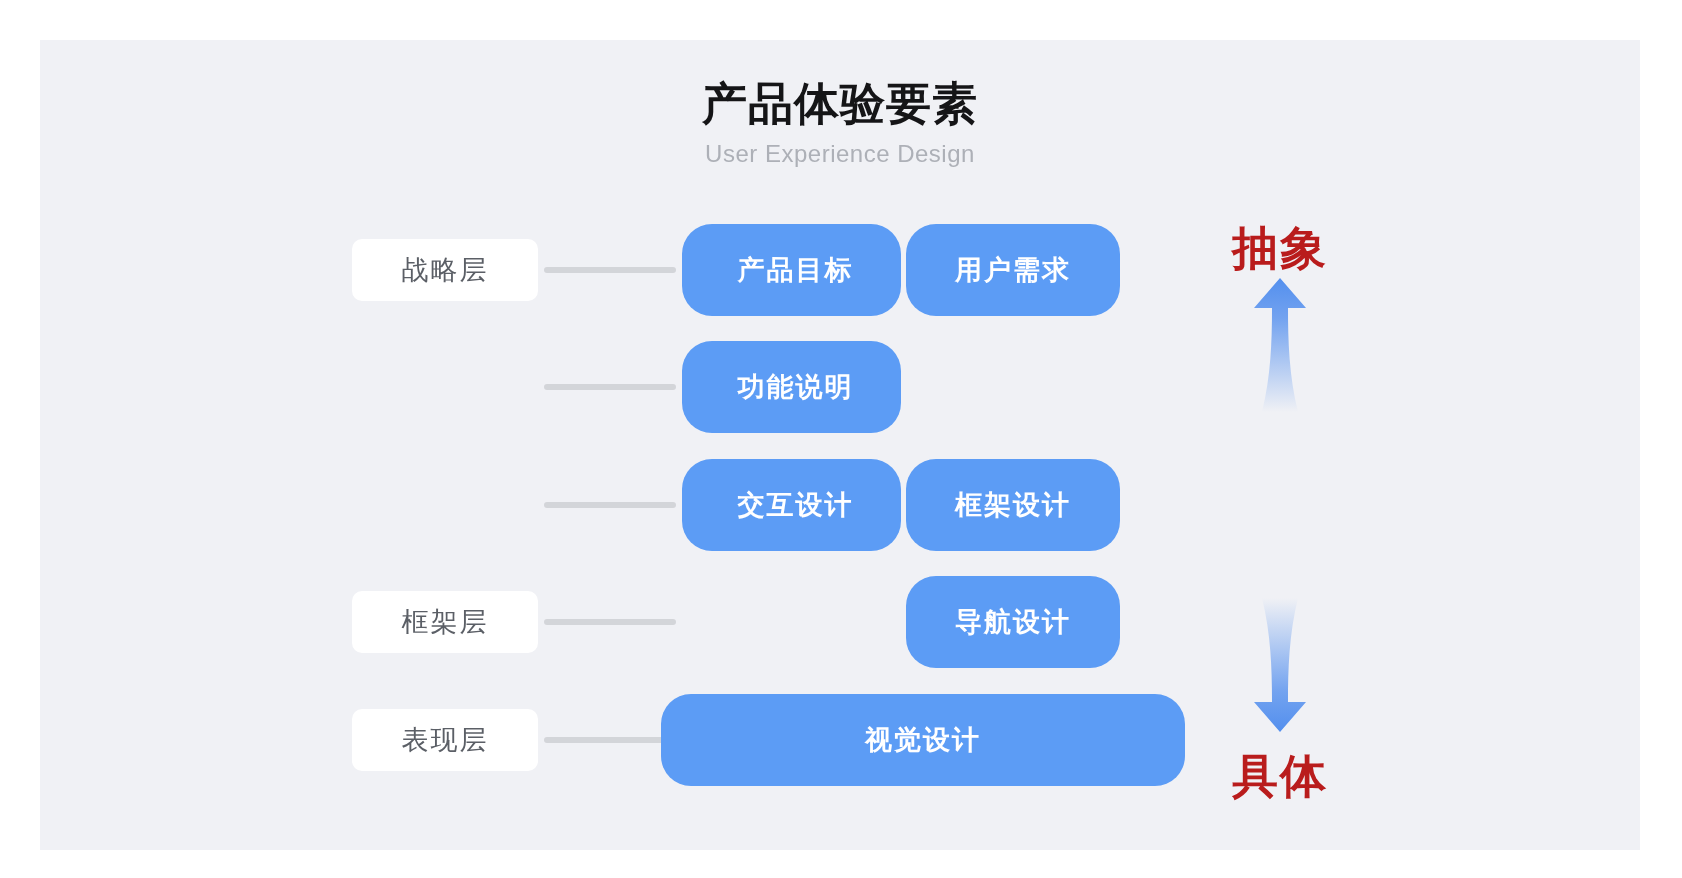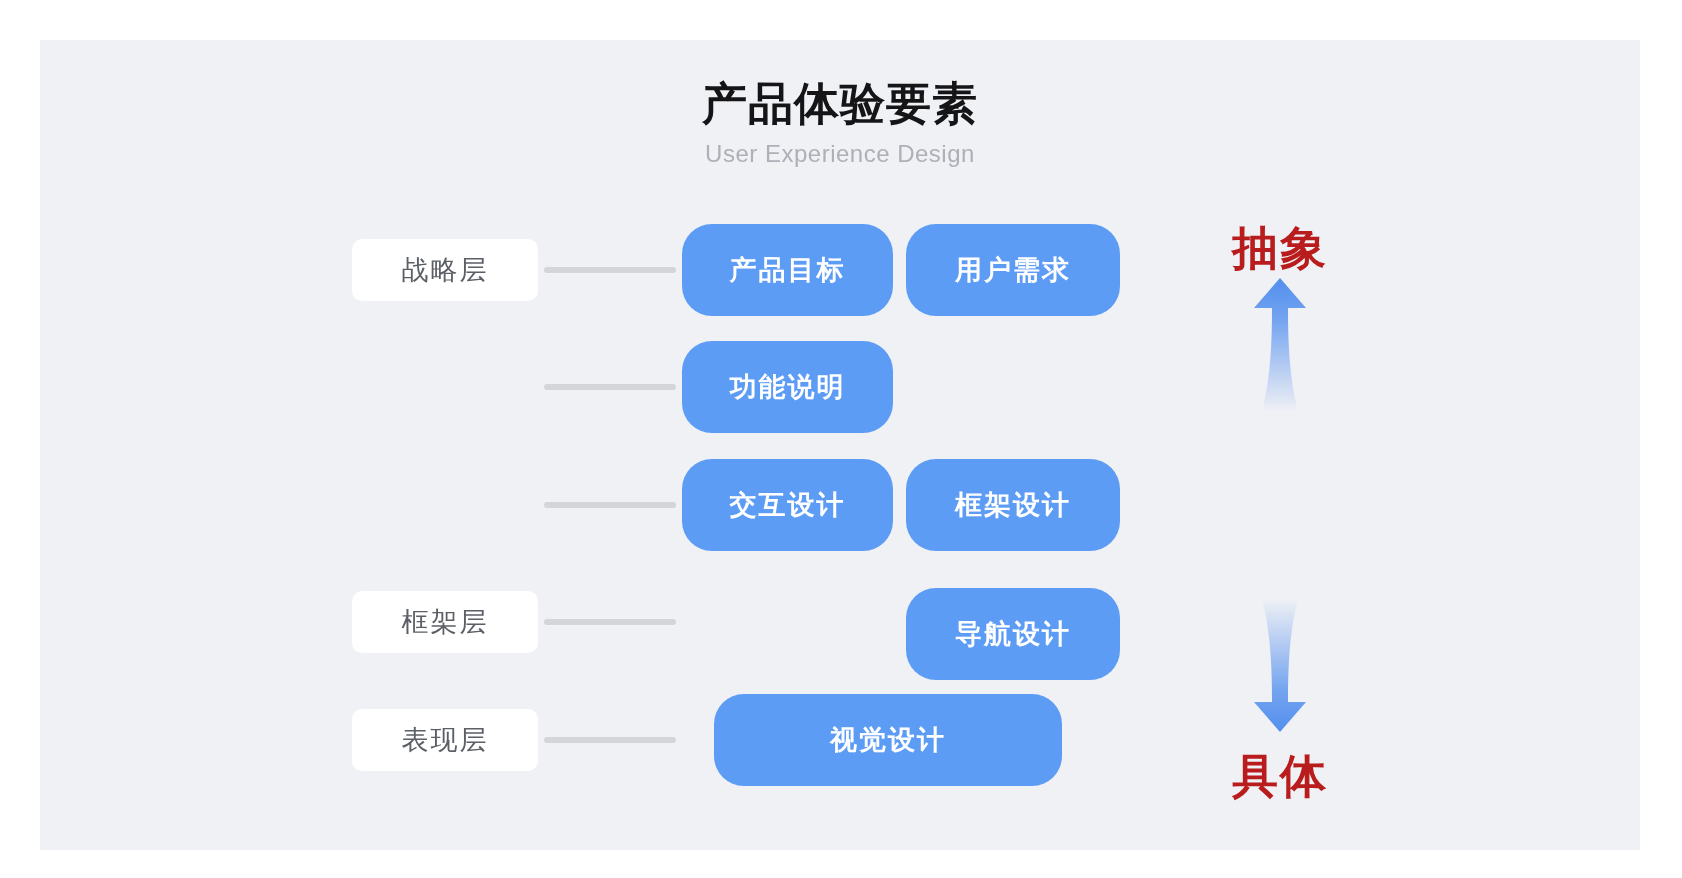--- a/index.html
+++ b/index.html
@@ -72,23 +72,23 @@
     background: #5c9cf5;
     border-radius: 30px;
     display: flex;
     align-items: center;
     justify-content: center;
     font-size: 27px;
     font-weight: 700;
     color: #ffffff;
     letter-spacing: 2px;
   }
-  .box-a { left: 642px; width: 211px; }
+  .box-a { left: 642px; width: 211px; padding-left: 8px; }
   .box-b { left: 866px; width: 214px; }
-  .box-wide { left: 674px; width: 348px; }
+  .box-wide { left: 621px; width: 524px; }
   .axis-label {
     position: absolute;
     left: 1140px;
     width: 200px;
     text-align: center;
     font-size: 46px;
     font-weight: 700;
     color: #b91c1c;
     letter-spacing: 2px;
   }
@@ -124,21 +124,21 @@
   <div class="box box-a" style="top:301px">功能说明</div>
 
   <div class="connector" style="top:462px"></div>
   <div class="box box-a" style="top:419px">交互设计</div>
   <div class="box box-b" style="top:419px">框架设计</div>
 
   <div class="label-box" style="top:551px">
     <span>框架层</span>
   </div>
   <div class="connector" style="top:579px"></div>
-  <div class="box box-b" style="top:548px">导航设计</div>
+  <div class="box box-b" style="top:536px">导航设计</div>
 
   <div class="label-box" style="top:669px">
     <span>表现层</span>
   </div>
   <div class="connector" style="top:697px"></div>
   <div class="box box-wide" style="top:654px">视觉设计</div>
 
   <div class="axis-label axis-label--top">抽象</div>
 
   <div class="arrow arrow--up">

